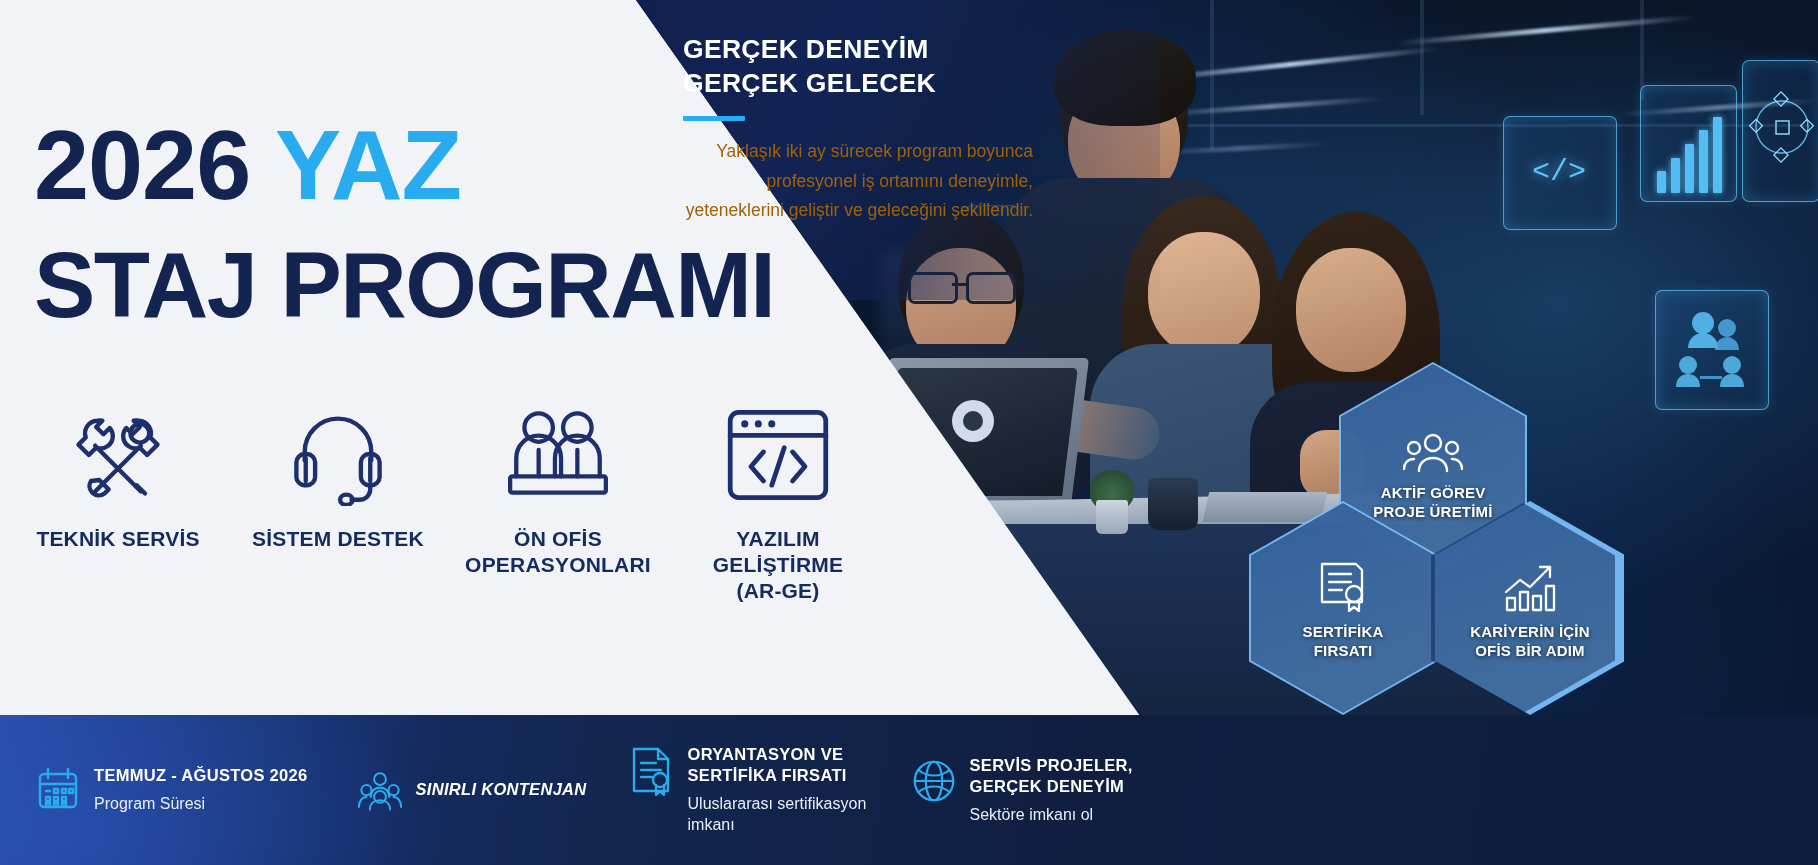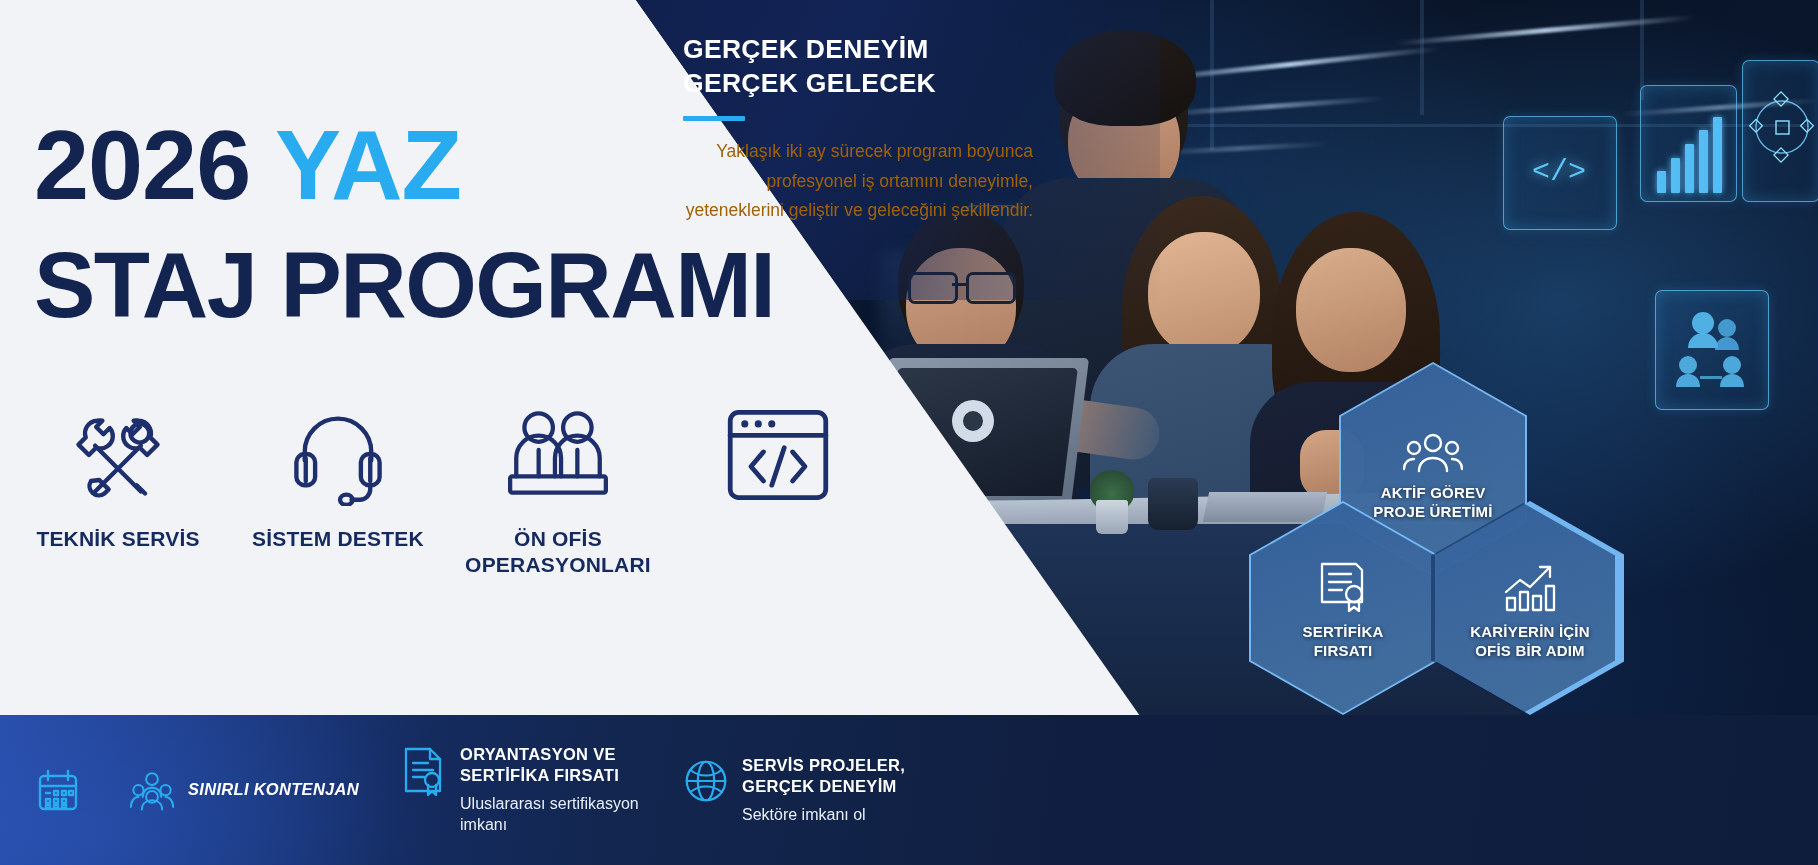--- a/index.html
+++ b/index.html
@@ -293,20 +293,24 @@
         <svg width="108" height="104" viewBox="0 0 104 100" fill="none" stroke="#1e2f6e" stroke-width="4.6" stroke-linecap="round" stroke-linejoin="round">
           <rect x="6" y="10" width="92" height="82" rx="8"></rect>
           <line x1="6" y1="32" x2="98" y2="32"></line>
           <circle cx="20" cy="21" r="3.4" fill="#1e2f6e" stroke="none"></circle>
           <circle cx="33" cy="21" r="3.4" fill="#1e2f6e" stroke="none"></circle>
           <circle cx="46" cy="21" r="3.4" fill="#1e2f6e" stroke="none"></circle>
           <path d="M38 48 L26 62 L38 76"></path>
           <path d="M66 48 L78 62 L66 76"></path>
           <line x1="58" y1="44" x2="46" y2="80"></line>
         </svg>
+      </div>
+      <div class="svc-label">
+        <div>YAZILIM GELİŞTİRME</div>
+        <div>(AR-GE)</div>
       </div>
     </div>
   </div>
 
   <div class="rtext">
     <h2>
       <div>GERÇEK DENEYİM</div>
       <div>GERÇEK GELECEK</div>
     </h2>
     <div class="rule"></div>
@@ -395,20 +399,24 @@
             <rect x="25" y="22" width="4" height="4"></rect>
             <rect x="32" y="22" width="4" height="4"></rect>
             <rect x="9" y="30" width="4" height="4"></rect>
             <rect x="17" y="30" width="4" height="4"></rect>
             <rect x="25" y="30" width="4" height="4"></rect>
             <rect x="9" y="36" width="4" height="3"></rect>
             <rect x="17" y="36" width="4" height="3"></rect>
             <rect x="25" y="36" width="4" height="3"></rect>
           </svg>
         </div>
+        <div class="bb-txt">
+          <div class="bb-title">TEMMUZ - AĞUSTOS 2026</div>
+          <div class="bb-sub">Program Süresi</div>
+        </div>
       </div>
 
       <div class="bb bb2" style="align-items:center;font-style:italic;">
         <div class="bb-ico">
           <svg width="52" height="46" viewBox="0 0 52 46" fill="none" stroke="#29ACEF" stroke-width="2.4" stroke-linecap="round" stroke-linejoin="round">
             <circle cx="26" cy="9" r="7"></circle>
             <path d="M15 30c0-7 5-11 11-11s11 4 11 11"></path>
             <circle cx="10" cy="22" r="6"></circle>
             <path d="M1 42c0-7 4-12 9-12"></path>
             <circle cx="42" cy="22" r="6"></circle>

